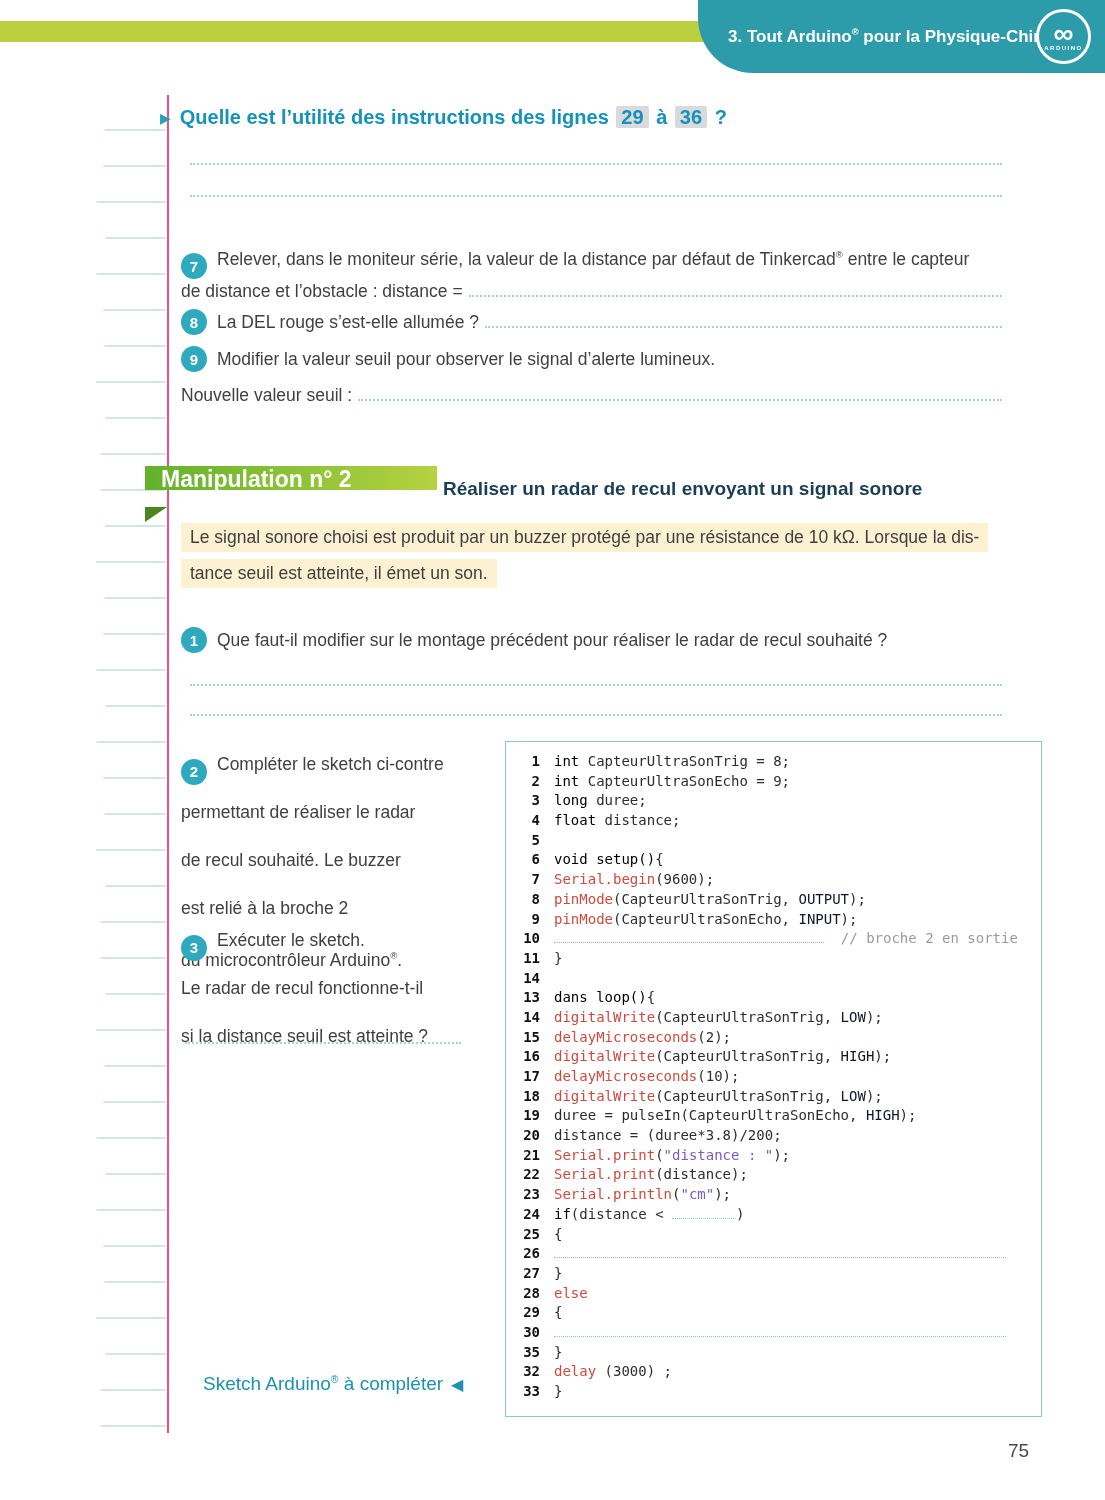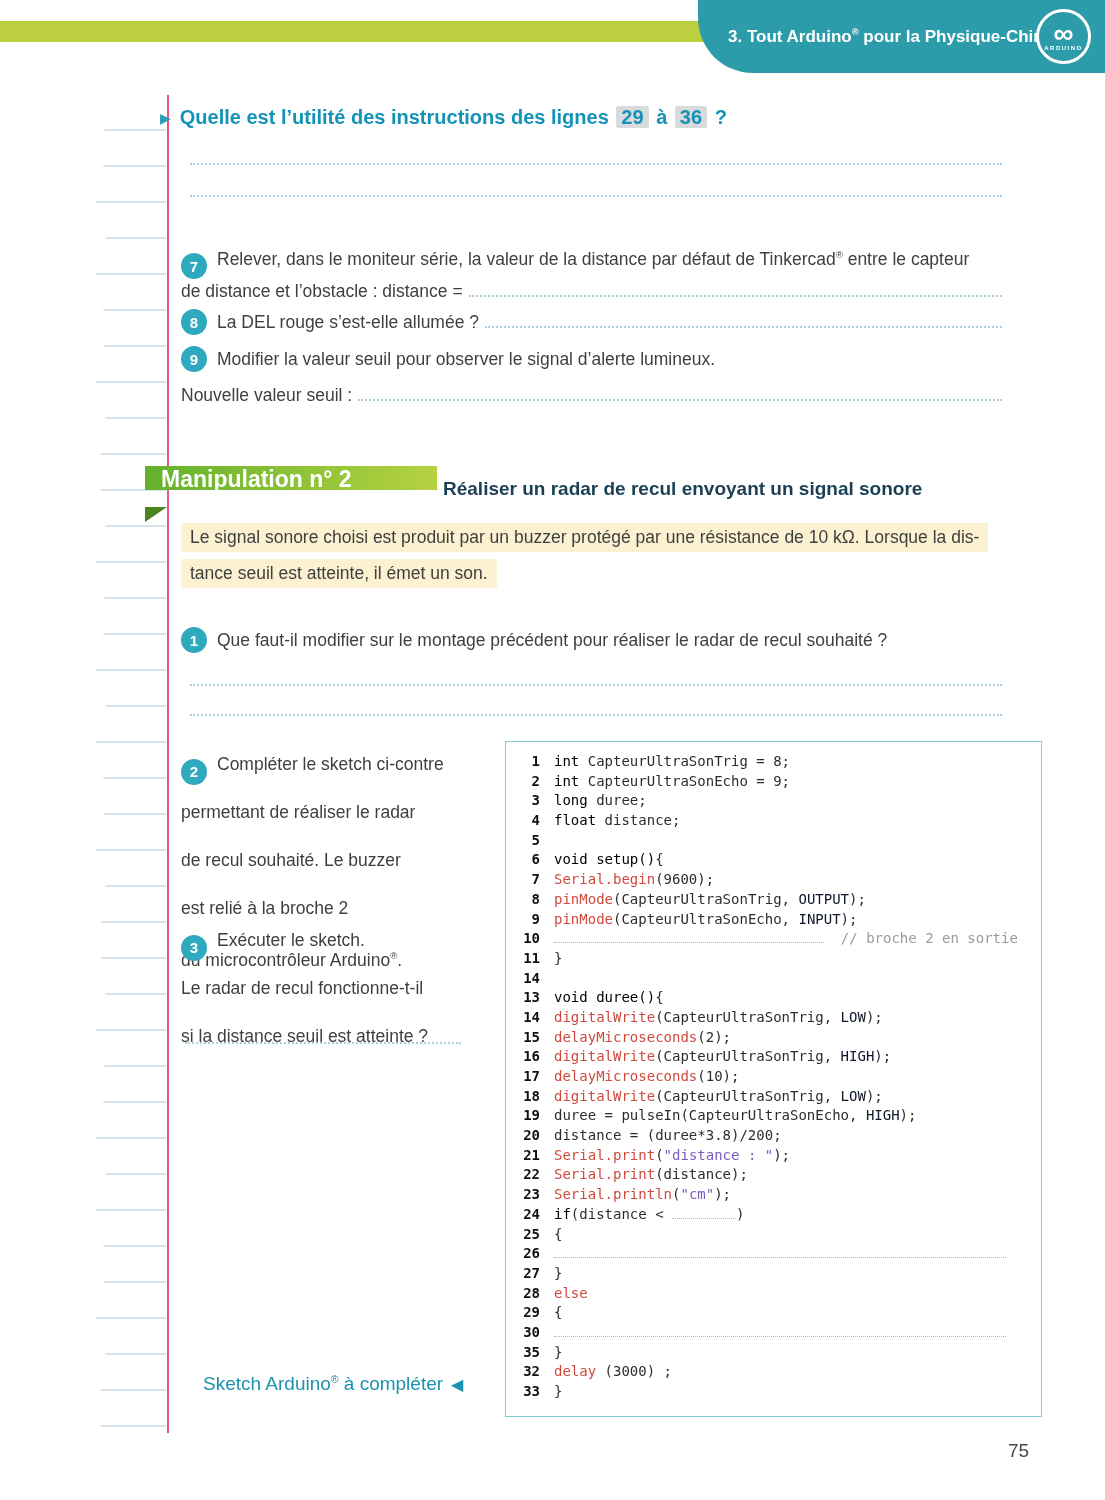--- a/index.html
+++ b/index.html
@@ -169,21 +169,21 @@
         <div class="code-row"><span class="ln">3</span><span><span class="tk-k">long</span><span class="tk-p"> duree;</span></span></div>
         <div class="code-row"><span class="ln">4</span><span><span class="tk-k">float</span><span class="tk-p"> distance;</span></span></div>
         <div class="code-row"><span class="ln">5</span><span></span></div>
         <div class="code-row"><span class="ln">6</span><span><span class="tk-k">void setup()</span><span class="tk-p">{</span></span></div>
         <div class="code-row"><span class="ln">7</span><span><span class="tk-f">Serial.begin</span><span class="tk-p">(9600);</span></span></div>
         <div class="code-row"><span class="ln">8</span><span><span class="tk-f">pinMode</span><span class="tk-p">(CapteurUltraSonTrig, </span><span class="tk-c">OUTPUT</span><span class="tk-p">);</span></span></div>
         <div class="code-row"><span class="ln">9</span><span><span class="tk-f">pinMode</span><span class="tk-p">(CapteurUltraSonEcho, </span><span class="tk-c">INPUT</span><span class="tk-p">);</span></span></div>
         <div class="code-row"><span class="ln">10</span><span><span class="gap" style="width: 270px;"></span><span class="tk-p">  </span><span class="tk-m">// broche 2 en sortie</span></span></div>
         <div class="code-row"><span class="ln">11</span><span><span class="tk-p">}</span></span></div>
         <div class="code-row"><span class="ln">14</span><span></span></div>
-        <div class="code-row"><span class="ln">13</span><span><span class="tk-k">void duree()</span><span class="tk-p">{</span></span></div>
+        <div class="code-row"><span class="ln">13</span><span><span class="tk-k">dans loop()</span><span class="tk-p">{</span></span></div>
         <div class="code-row"><span class="ln">14</span><span><span class="tk-f">digitalWrite</span><span class="tk-p">(CapteurUltraSonTrig, </span><span class="tk-c">LOW</span><span class="tk-p">);</span></span></div>
         <div class="code-row"><span class="ln">15</span><span><span class="tk-f">delayMicroseconds</span><span class="tk-p">(2);</span></span></div>
         <div class="code-row"><span class="ln">16</span><span><span class="tk-f">digitalWrite</span><span class="tk-p">(CapteurUltraSonTrig, </span><span class="tk-c">HIGH</span><span class="tk-p">);</span></span></div>
         <div class="code-row"><span class="ln">17</span><span><span class="tk-f">delayMicroseconds</span><span class="tk-p">(10);</span></span></div>
         <div class="code-row"><span class="ln">18</span><span><span class="tk-f">digitalWrite</span><span class="tk-p">(CapteurUltraSonTrig, </span><span class="tk-c">LOW</span><span class="tk-p">);</span></span></div>
         <div class="code-row"><span class="ln">19</span><span><span class="tk-p">duree = pulseIn(CapteurUltraSonEcho, </span><span class="tk-c">HIGH</span><span class="tk-p">);</span></span></div>
         <div class="code-row"><span class="ln">20</span><span><span class="tk-p">distance = (duree*3.8)/200;</span></span></div>
         <div class="code-row"><span class="ln">21</span><span><span class="tk-f">Serial.print</span><span class="tk-p">(</span><span class="tk-s">"distance : "</span><span class="tk-p">);</span></span></div>
         <div class="code-row"><span class="ln">22</span><span><span class="tk-f">Serial.print</span><span class="tk-p">(distance);</span></span></div>
         <div class="code-row"><span class="ln">23</span><span><span class="tk-f">Serial.println</span><span class="tk-p">(</span><span class="tk-s">"cm"</span><span class="tk-p">);</span></span></div>

